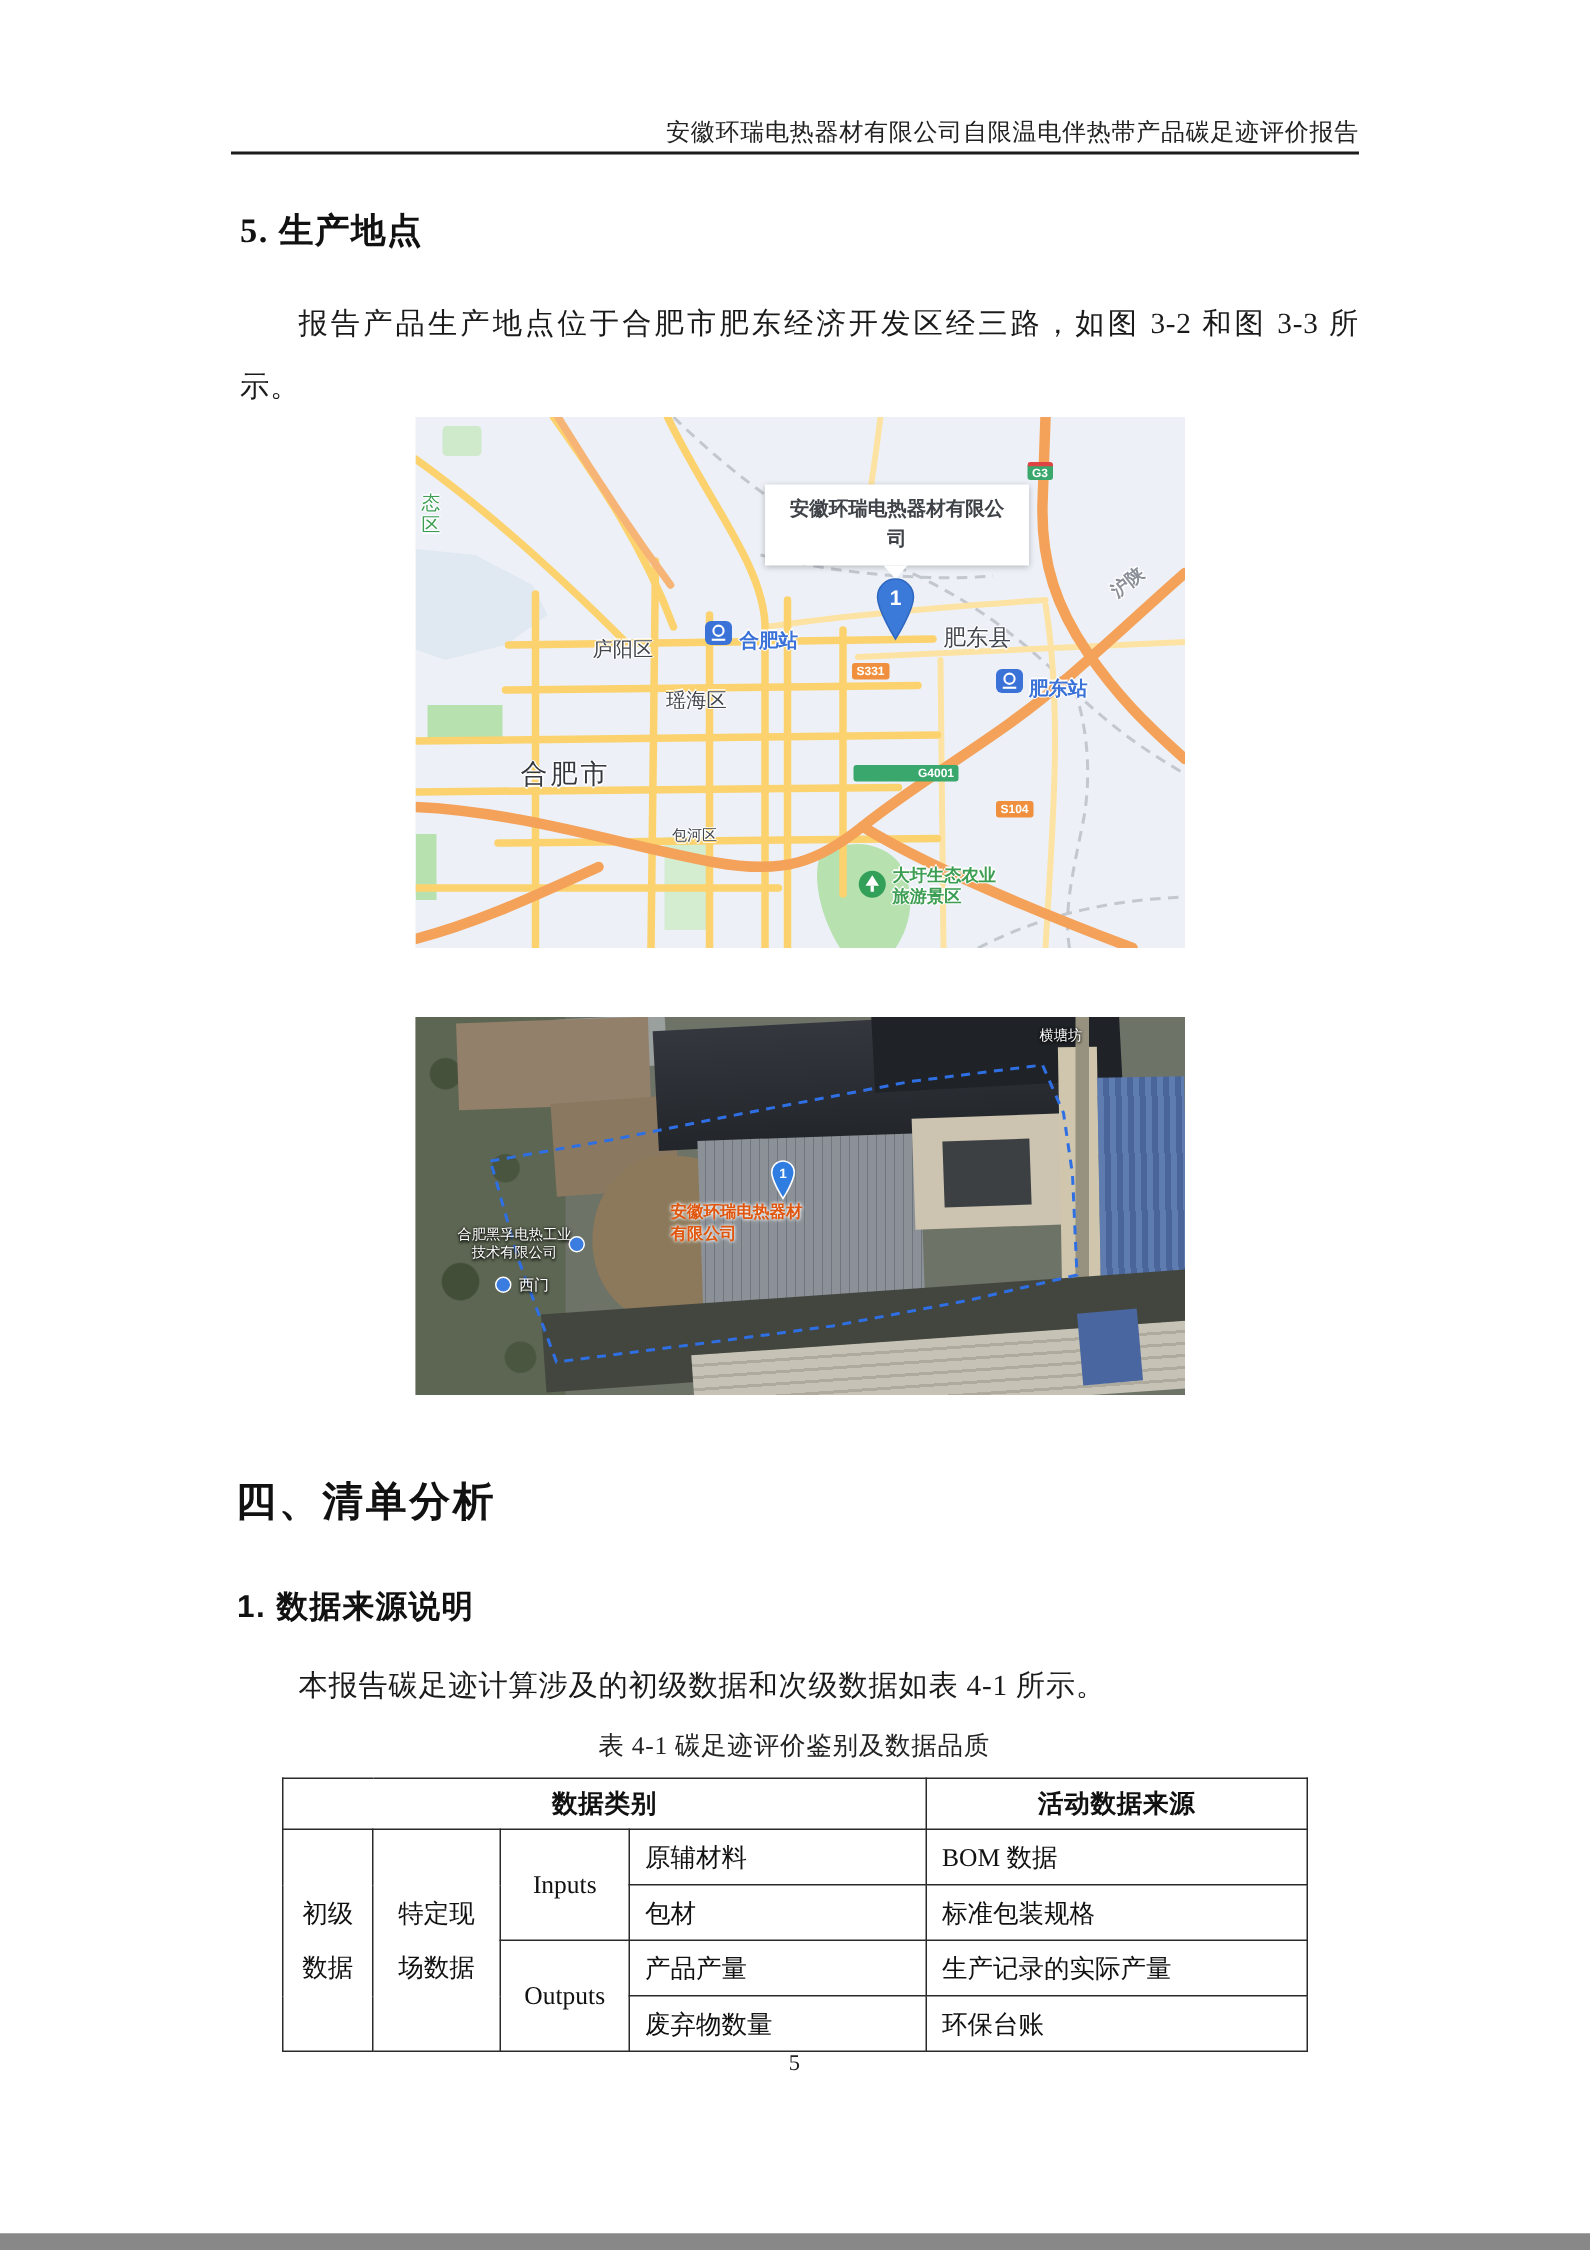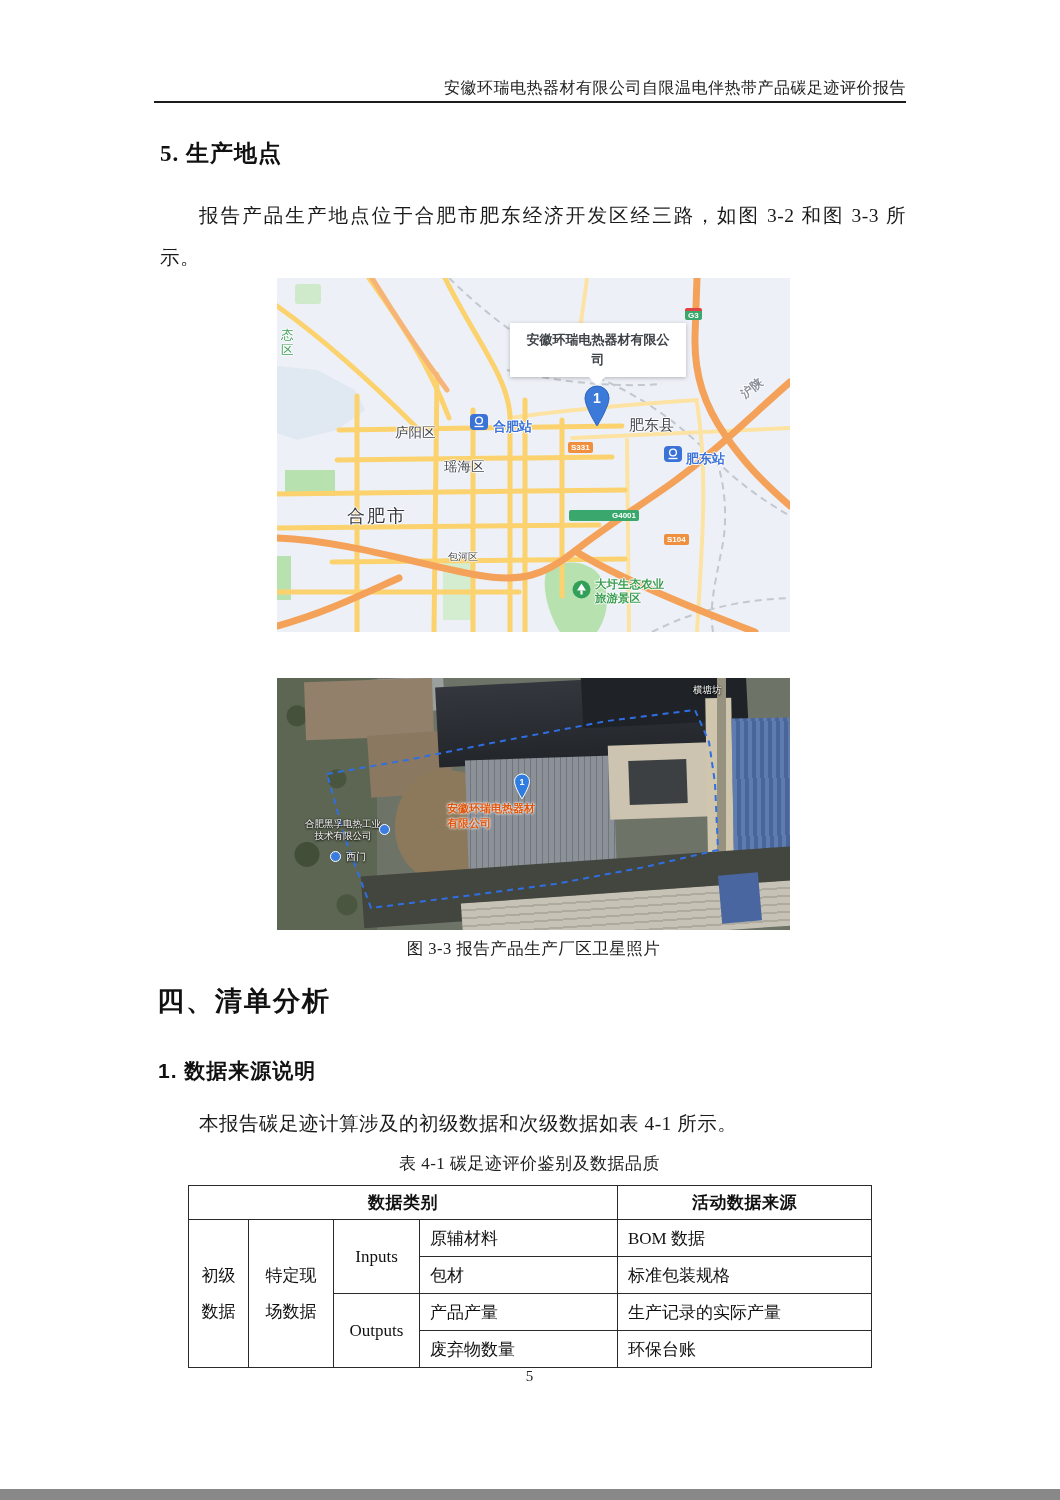--- a/index.html
+++ b/index.html
@@ -44,21 +44,21 @@
   .luyang{top:146px;left:118px;font-size:13.5px;}
   .hefei-station-txt{top:140px;left:216px;font-size:13px;}
   .feidong-county{top:138px;left:352px;font-size:15px;}
   .yaohai{top:180px;left:167px;font-size:13.5px;}
   .feidong-station-txt{top:172px;left:409px;font-size:13px;}
   .hefei-city{top:226px;left:70px;font-size:18px;color:#34373e;letter-spacing:2px;}
   .baohe{top:272px;left:171px;font-size:10px;}
   .scenic{top:299px;left:318px;font-size:11.5px;line-height:14px;white-space:normal;width:84px;font-weight:bold;}
   .husha{top:102px;left:463px;font-size:12px;color:#8a8f98;transform:rotate(-38deg);font-weight:bold;}
   .callout{top:45px;left:233px;width:176px;height:54px;background:#fff;box-shadow:0 1px 4px rgba(0,0,0,.25);
-           font-family:Liberation Sans, sans-serif;font-size:13px;font-weight:bold;color:#3f4348;
+           font-family:Liberation Mono, monospace;font-size:13px;font-weight:bold;color:#3f4348;
            text-align:center;line-height:20px;padding-top:7px;box-sizing:border-box;}
   .callout-tip{top:99px;left:312px;width:0;height:0;border-left:8px solid transparent;border-right:8px solid transparent;border-top:9px solid #fff;}
   .badge{position:absolute;font-family:"Liberation Sans",sans-serif;color:#fff;font-size:8px;font-weight:bold;
          line-height:11px;padding:0 3px;border-radius:2px;text-align:center;}
   .badge-orange{background:#f0903e;text-align:center;}
   .badge-green{background:#3aa76d;padding-left:43px;}
   .badge-g3{background:#3aa76d;border-top:3px solid #e04343;line-height:9px;}
   .s331{top:164px;left:291px;}
   .g4001{top:232px;left:292px;}
   .s104{top:256px;left:387px;}
@@ -250,21 +250,20 @@
 
     <svg class="ly" width="18" height="27" viewBox="0 0 18 27" style="left:236px;top:95px">
       <path d="M9,26 C9,26 1.5,14 1.5,8.5 A7.5,7.5 0 1 1 16.5,8.5 C16.5,14 9,26 9,26 Z" fill="#2f7de0" stroke="#fff" stroke-width="1"></path>
       <text x="9" y="12" text-anchor="middle" fill="#fff" font-family="Liberation Sans,sans-serif" font-size="9" font-weight="bold">1</text>
     </svg>
     <div class="slab company">
       <span>安徽环瑞电热器材</span><br>
       <span>有限公司</span>
     </div>
   </div>
-  <div class="abs fig-caption cap33">图 3-3 报告产品生产厂区卫星照片</div>
 
   <div class="abs h-sans sec4-heading">四、清单分析</div>
   <div class="abs h-sans sec41-heading">1. 数据来源说明</div>
   <div class="abs para2">本报告碳足迹计算涉及的初级数据和次级数据如表 4-1 所示。</div>
 
   <div class="abs tbl-caption">表 4-1 碳足迹评价鉴别及数据品质</div>
   <table class="t41">
     <colgroup>
         <col style="width:60px">
         <col style="width:85px">

